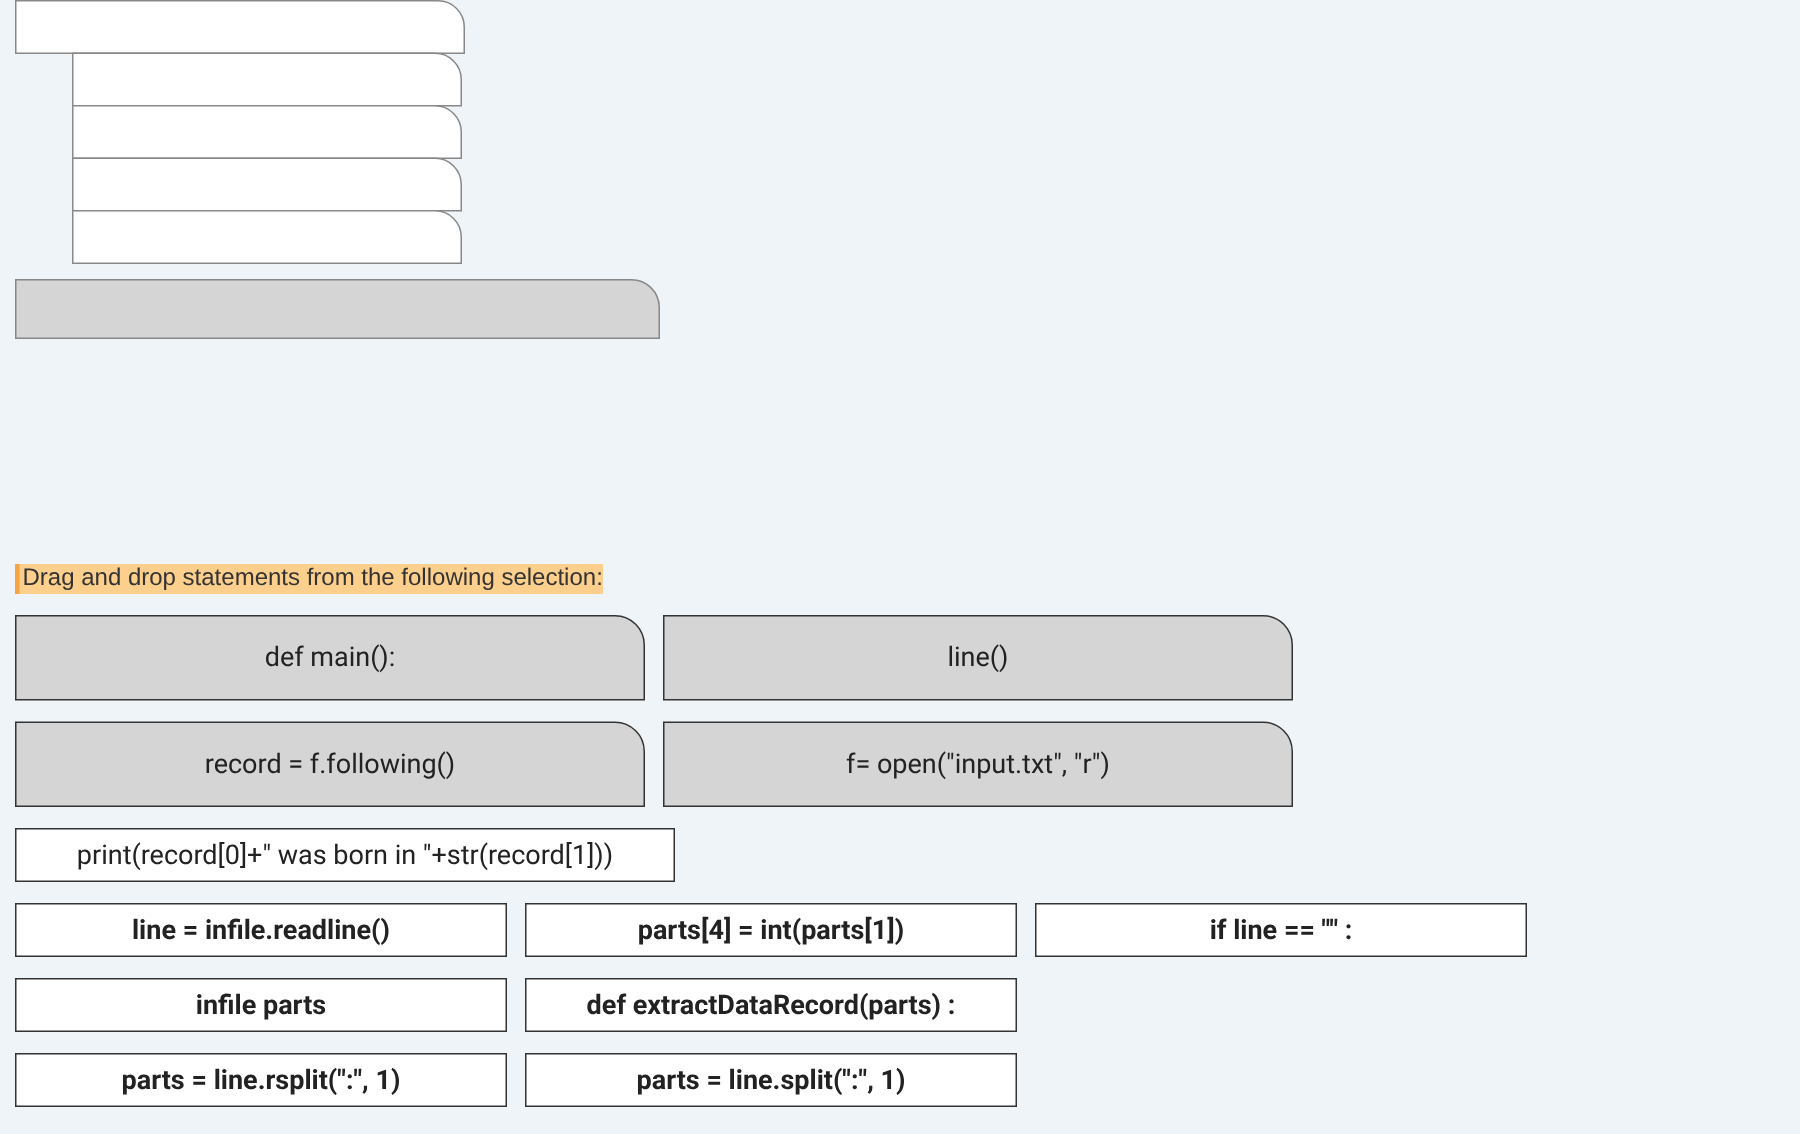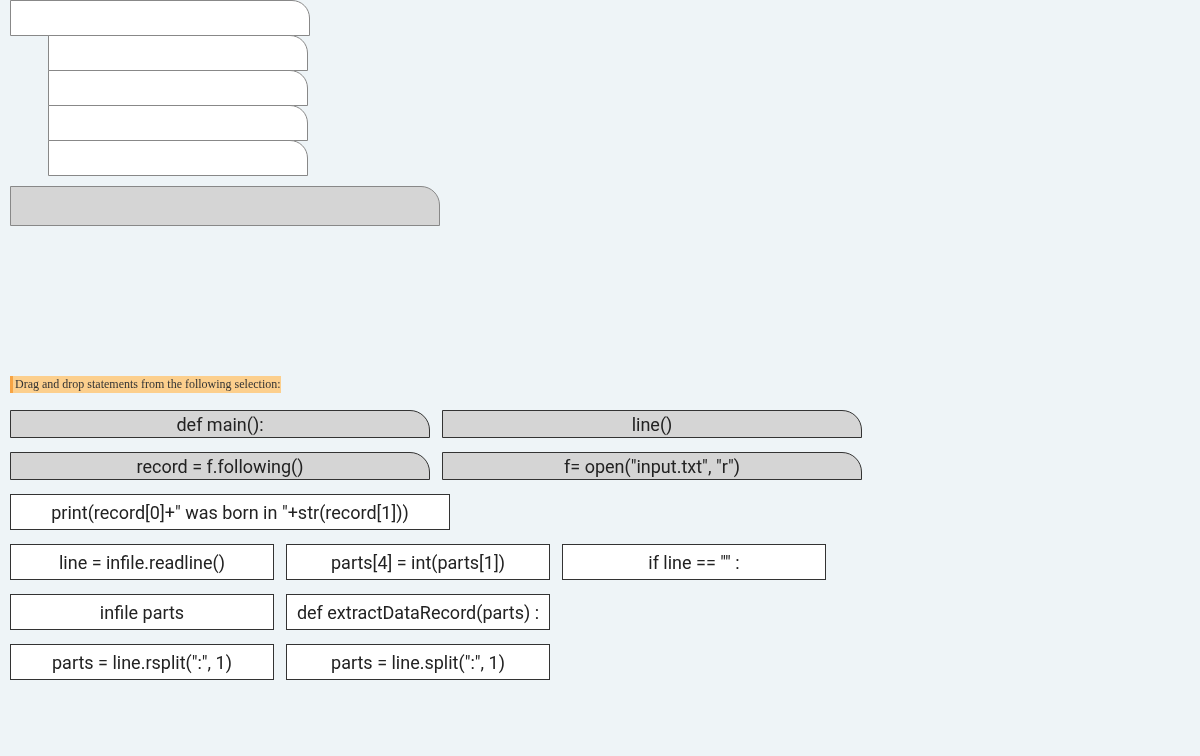--- a/index.html
+++ b/index.html
@@ -41,22 +41,22 @@
     height: 40px;
     background: #d5d5d5;
     border: 1px solid #888;
     border-top-right-radius: 19px;
   }
   .instruction {
     position: absolute;
     top: 376px;
     left: 10px;
     background: #fccf8d;
-    font-family: Liberation Serif, serif;
-    font-size: 12px;
+    font-family: Liberation Sans, sans-serif;
+    font-size: 16px;
     color: #333;
     padding: 1px 0 1px 2px;
     border-left: 3px solid #f7a444;
   }
   .options {
     position: absolute;
     top: 410px;
     left: 10px;
     width: 1180px;
   }
@@ -70,31 +70,32 @@
     background: #fff;
     display: flex;
     align-items: center;
     justify-content: center;
     font-size: 18px;
     cursor: move;
     flex: 0 0 auto;
   }
   .chip.grey {
     background: #d5d5d5;
-    height: 28px;
+    height: 57px;
     width: 420px;
     border-top-right-radius: 20px;
   }
   .chip.medium {
     height: 36px;
     width: 440px;
   }
   .chip.small {
     height: 36px;
-    width: 264px;
+    width: 328px;
+    font-weight: bold;
   }
 </style>
 </head>
 <body>
 
 <div class="top-slots">
   <div class="slot slot-top"></div>
   <div class="slot slot-narrow"></div>
   <div class="slot slot-narrow"></div>
   <div class="slot slot-narrow"></div>

